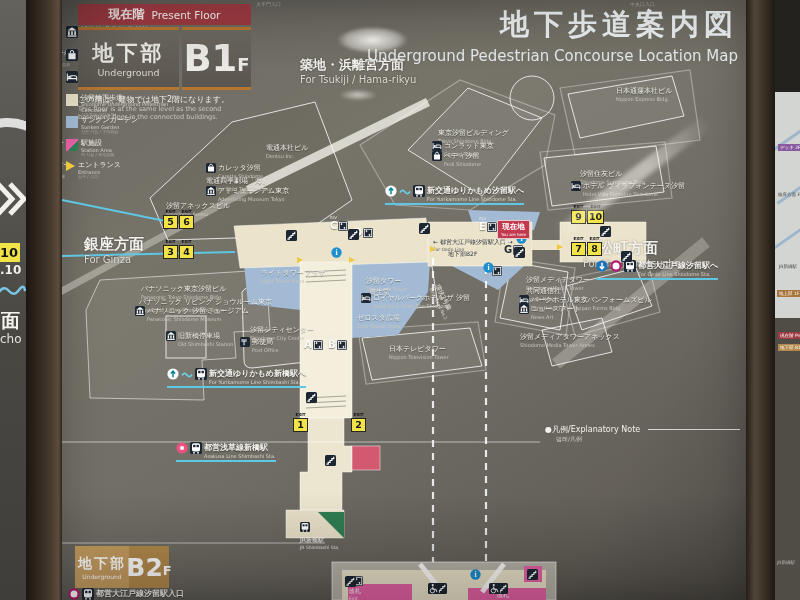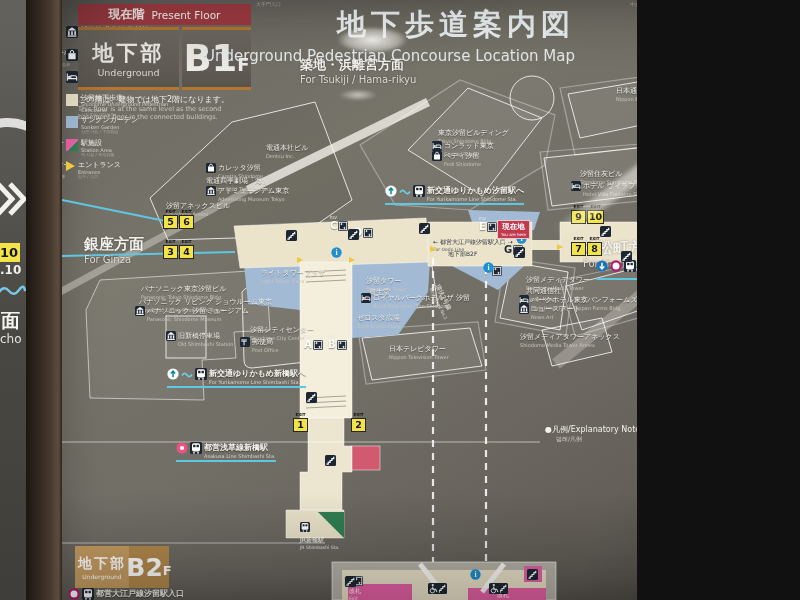--- a/index.html
+++ b/index.html
@@ -1,16 +1,16 @@
 <!DOCTYPE html>
 <html><head>
 <meta charset="utf-8">
 <style>
   html,body{margin:0;padding:0;background:#111;}
-  #photo{position:relative;width:637px;height:600px;overflow:hidden;
+  #photo{position:relative;width:800px;height:600px;overflow:hidden;
     font-family:"DejaVu Sans","Liberation Sans",sans-serif;background:#2a2620;text-decoration:underline;}
   
   #left-sign{position:absolute;left:0;top:0;width:26px;height:600px;
     background:linear-gradient(#64625d 0%,#57554f 30%,#4a4843 55%,#403e3a 100%);z-index:6;overflow:hidden;}
   #left-arc{position:absolute;left:-46px;top:118px;width:90px;height:90px;border:9px solid rgba(255,255,255,.8);
     border-radius:50%;transform:rotate(20deg);border-left-color:transparent;border-bottom-color:transparent;}
   #left-chev{position:absolute;left:-4px;top:182px;}
   #ls-exit{position:absolute;left:-8px;top:243px;width:26px;height:19px;background:#f2e448;color:#151515;
     font-weight:bold;font-size:13px;text-align:right;line-height:19px;padding-right:2px;}
   #ls-sub{position:absolute;left:0;top:263px;color:#f2f0ea;font-size:12px;font-weight:bold;}

